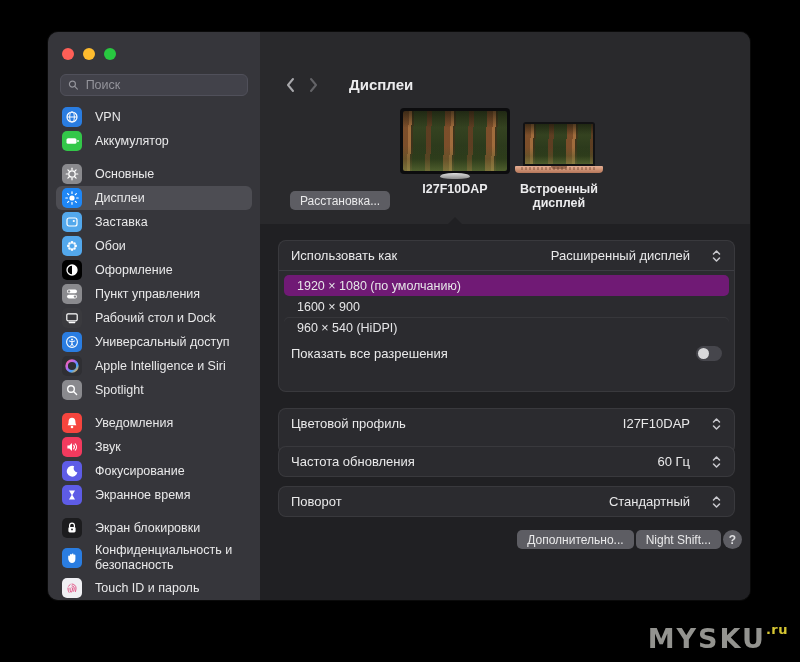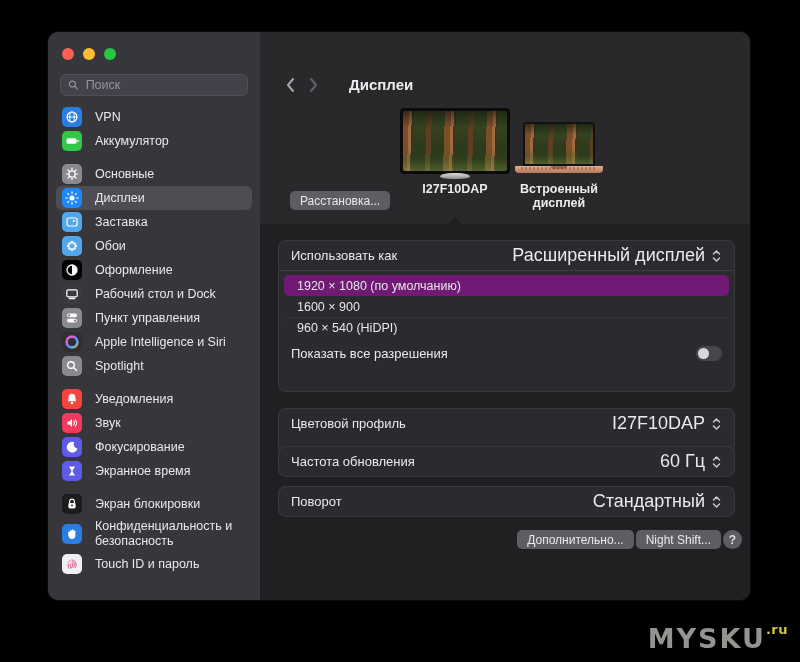--- a/index.html
+++ b/index.html
@@ -62,21 +62,21 @@
                 background:repeating-linear-gradient(90deg, rgba(90,55,40,0.35) 0 2px, rgba(0,0,0,0) 2px 4px);}
 
   .btn{height:19px;padding:0 10px;background:#5d5d63;border:none;border-radius:5px;font-size:12px;
        color:#e9e9ea;display:inline-flex;align-items:center;font-family:inherit;white-space:nowrap;}
   .arrange-btn{position:absolute;left:30px;top:159px;z-index:1;}
 
   .card{position:absolute;left:18px;width:457px;background:#2b2b2f;border:1px solid rgba(255,255,255,0.07);
         border-radius:8px;box-sizing:border-box;overflow:hidden;}
   .card-row{display:flex;justify-content:space-between;align-items:center;padding:0 12px;height:29px;
             font-size:13px;color:#e9e9ea;text-align:center;}
-  .value{display:flex;align-items:center;gap:6px;color:#e9e9ea;font-size:18px;}
+  .value{display:flex;align-items:center;gap:21px;color:#e9e9ea;font-size:13px;}
   .card1{top:208px;height:152px;}
   .divider{border-top:1px solid #3d3d43;}
   .res-list{padding:4px 5px 1px;}
   .res-item{height:21px;display:flex;align-items:center;padding:0 13px;font-size:12.5px;color:#e6e6e8;border-radius:5px;}
   .res-item.selected{background:#701a75;}
   .res-item.hair{box-shadow:inset 0 1px 0 rgba(255,255,255,0.06);}
   .toggle-row{height:29px;padding:0 12px;display:flex;justify-content:space-between;align-items:center;
               font-size:13px;color:#e9e9ea;}
   .switch{width:26px;height:15px;border-radius:8px;background:#46464c;position:relative;flex:none;}
   .switch .knob{position:absolute;left:2px;top:2px;width:11px;height:11px;border-radius:50%;background:#d8d8da;}
@@ -203,38 +203,48 @@
           <div class="nav-item">
             <span class="icon20" style="background:#000">
               <svg width="14" height="14" viewBox="0 0 14 14">
                   <circle cx="7" cy="7" r="5" fill="none" stroke="#fff" stroke-width="1.3"></circle>
                   <path d="M7 2 A5 5 0 0 1 7 12 Z" fill="#fff"></path>
                 </svg>
             </span>
             <span class="lbl">Оформление</span>
           </div>
           <div class="nav-item">
-            <span class="icon20" style="background:#3a3a3e">
-              <svg width="14" height="14" viewBox="0 0 14 14">
-                  <rect x="1.8" y="2.8" width="10.4" height="7" rx="1.2" fill="none" stroke="#fff" stroke-width="1.2"></rect>
-                  <rect x="3.6" y="10.8" width="6.8" height="1.4" rx="0.7" fill="#fff"></rect>
-                </svg>
-            </span>
-            <span class="lbl">Рабочий стол и Dock</span>
-          </div>
-          <div class="nav-item">
             <span class="icon20" style="background:#8a8a8e">
               <svg width="14" height="14" viewBox="0 0 14 14">
                   <rect x="2" y="2.6" width="10" height="3.6" rx="1.8" fill="#fff"></rect>
                   <circle cx="4" cy="4.4" r="1.2" fill="#8a8a8e"></circle>
                   <rect x="2" y="7.8" width="10" height="3.6" rx="1.8" fill="#fff"></rect>
                   <circle cx="10" cy="9.6" r="1.2" fill="#8a8a8e"></circle>
                 </svg>
             </span>
             <span class="lbl">Пункт управления</span>
+          </div>
+          <div class="nav-item">
+            <span class="icon20" style="background:#3a3a3e">
+              <svg width="14" height="14" viewBox="0 0 14 14">
+                  <rect x="1.8" y="2.8" width="10.4" height="7" rx="1.2" fill="none" stroke="#fff" stroke-width="1.2"></rect>
+                  <rect x="3.6" y="10.8" width="6.8" height="1.4" rx="0.7" fill="#fff"></rect>
+                </svg>
+            </span>
+            <span class="lbl">Рабочий стол и Dock</span>
+          </div>
+          <div class="nav-item">
+            <span class="icon20" style="background:#2a7de1">
+              <svg width="14" height="14" viewBox="0 0 14 14">
+                  <circle cx="7" cy="7" r="5.4" fill="none" stroke="#fff" stroke-width="1.1"></circle>
+                  <circle cx="7" cy="4.4" r="1" fill="#fff"></circle>
+                  <path d="M4.4 6 L7 6.8 L9.6 6 M7 6.8 V9 M7 9 L5.6 11 M7 9 L8.4 11" stroke="#fff" stroke-width="1" fill="none" stroke-linecap="round"></path>
+                </svg>
+            </span>
+            <span class="lbl">Универсальный доступ</span>
           </div>
           <div class="nav-item">
             <span class="icon20" style="background:#2f2f33">
               <svg width="16" height="16" viewBox="0 0 16 16">
                   <defs>
                     <linearGradient id="sirig" x1="0" y1="0" x2="1" y2="1">
                       <stop offset="0" stop-color="#ff5fa2"></stop>
                       <stop offset="0.4" stop-color="#b06cf5"></stop>
                       <stop offset="0.7" stop-color="#3fa2ff"></stop>
                       <stop offset="1" stop-color="#ffb13f"></stop>

